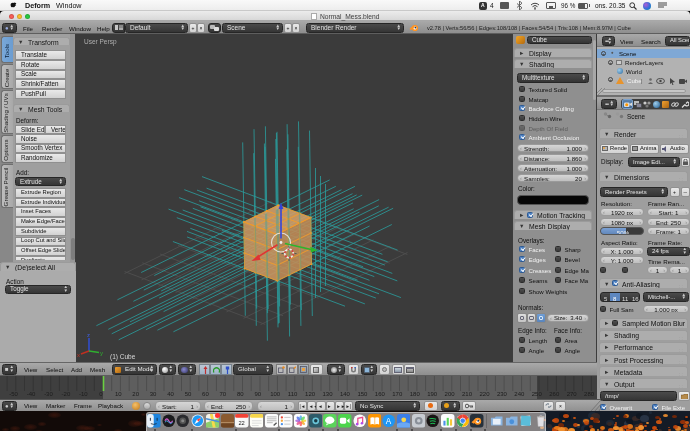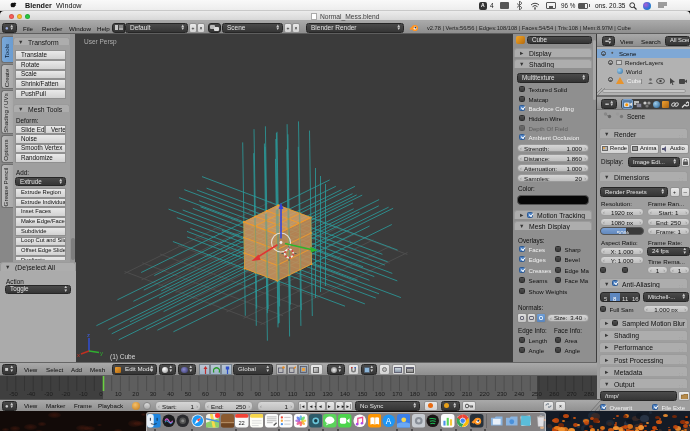--- a/index.html
+++ b/index.html
@@ -21,21 +21,21 @@
 .slider{position:absolute;background:linear-gradient(#d6d6d6,#bfbfbf);border:1px solid #9a9a9a;border-radius:4px;color:#111;font-size:6.2px;overflow:hidden}
 .slider .lbl{position:absolute;left:6px;top:50%;transform:translateY(-50%)}
 .slider .val{position:absolute;right:6px;top:50%;transform:translateY(-50%)}
 .arrL{position:absolute;left:2px;top:50%;transform:translateY(-50%);font-size:5.5px;color:#8a8a8a}
 .arrR{position:absolute;right:2px;top:50%;transform:translateY(-50%);font-size:5.5px;color:#8a8a8a}
 </style></head><body>
 <div class="ab" style="left:0px;top:0px;width:690px;height:11px;background:linear-gradient(#f9f9f9,#ededed);border-bottom:1px solid #c9c9c9"></div>
 <svg class="ab" style="left:10px;top:1.5px" width="8" height="8" viewBox="0 0 16 16">
     <path d="M11.5 1.2c.1 1-.3 1.9-.9 2.6-.6.7-1.6 1.2-2.5 1.1-.1-.9.4-1.9 1-2.5.6-.7 1.7-1.2 2.4-1.2z M13.9 12.1c-.4 1-.6 1.4-1.2 2.2-.8 1.2-1.9 2.7-3.2 2.7-1.2 0-1.6-.8-3.2-.8-1.6 0-2 .8-3.2.8-1.3 0-2.3-1.3-3.1-2.5C-1.2 11.2-1.4 7.2.3 5.1c1.2-1.5 3-2.4 4.7-2.4 1.7 0 2.8.9 4.2.9 1.4 0 2.2-.9 4.2-.9 1.5 0 3.1.8 4.2 2.2-3.7 2-3.1 6.5-.1 7.2z" transform="scale(.62) translate(3,0)" fill="#111"></path>
   </svg>
-<div class="t" style="left:25px;top:2.2px;font-size:7.2px;color:#111;font-weight:700;line-height:1;">Blender</div>
+<div class="t" style="left:25px;top:2.2px;font-size:7.2px;color:#111;font-weight:700;line-height:1;">Deform</div>
 <div class="t" style="left:56px;top:2.2px;font-size:7.2px;color:#111;font-weight:400;line-height:1;">Window</div>
 <div class="ab" style="left:479px;top:1.5px;width:8px;height:8px;background:#333;border-radius:2px"></div>
 <div class="t" style="left:481px;top:3px;font-size:5px;color:#fff;font-weight:700;line-height:1;">A</div>
 <div class="t" style="left:490px;top:2.5px;font-size:6.5px;color:#111;font-weight:400;line-height:1;">4</div>
 <div class="ab" style="left:500px;top:2px;width:9px;height:7px;background:#555;border-radius:1px"></div>
 <svg class="ab" style="left:516px;top:1px" width="7" height="9" viewBox="0 0 7 9">
     <path d="M3.5 0 L3.5 9 M3.5 0 L6 2.2 L1 6.5 M3.5 9 L6 6.8 L1 2.5" stroke="#555" stroke-width="0.9" fill="none"></path>
   </svg>
 <svg class="ab" style="left:530px;top:1.5px" width="10" height="8" viewBox="0 0 10 8">
     <path d="M1 3 A5.5 5.5 0 0 1 9 3 M2.5 4.7 A3.5 3.5 0 0 1 7.5 4.7 M4 6.2 A1.6 1.6 0 0 1 6 6.2" stroke="#444" stroke-width="1" fill="none"></path>

